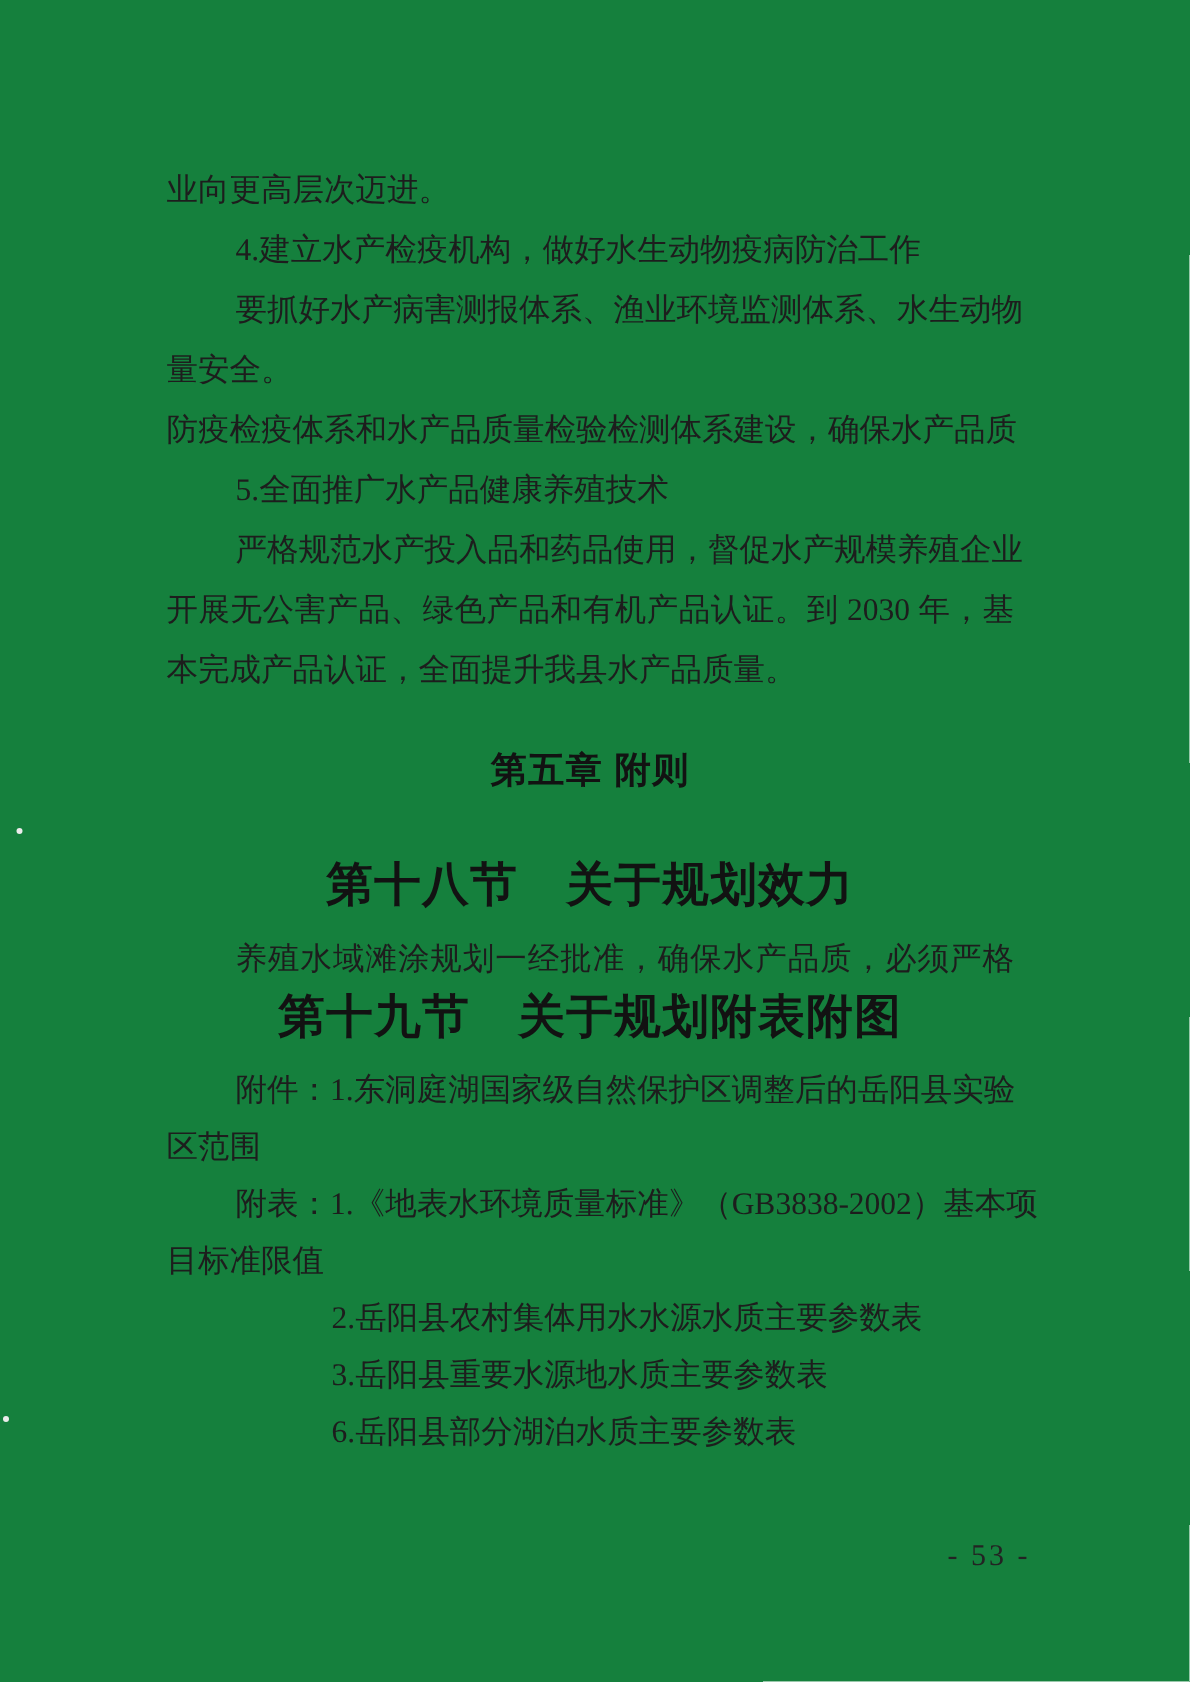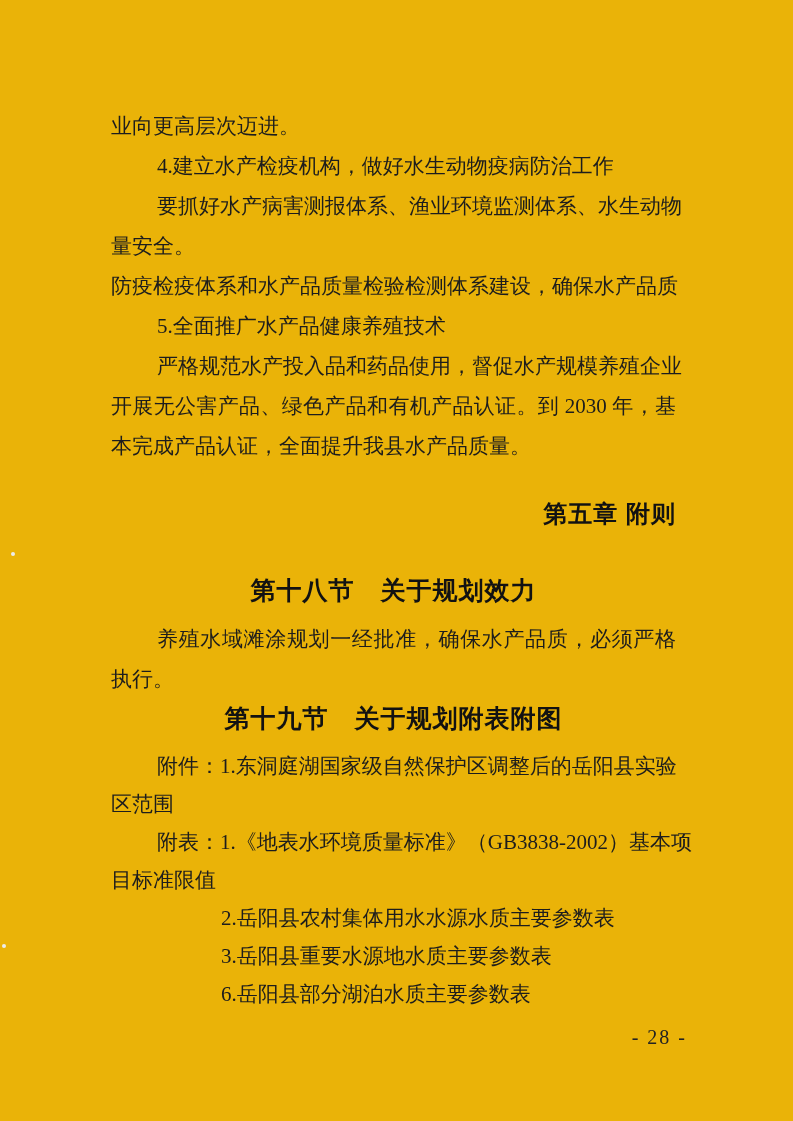--- a/index.html
+++ b/index.html
@@ -4,21 +4,21 @@
 <style>
   html, body {
     margin: 0;
     padding: 0;
     background: #ffffff;
   }
   .sheet {
     position: relative;
     width: 793px;
     height: 1121px;
-    background: #eab308;
+    background: #15803d;
     overflow: hidden;
   }
   .content {
     position: absolute;
     left: 111px;
     top: 106px;
     width: 565px;
     color: #1d1d1d;
     font-family: "Liberation Serif", "DejaVu Serif", serif;
     font-size: 21px;
@@ -38,29 +38,29 @@
   .fill {
     text-align: justify;
     text-align-last: justify;
   }
   .chapter {
     margin: 32px 0 0 0;
     font-family: "Liberation Sans", "DejaVu Sans", sans-serif;
     font-weight: 700;
     font-size: 24px;
     line-height: 32px;
-    text-align: right;
+    text-align: center;
     color: #121212;
     letter-spacing: 1px;
   }
   .section {
     margin: 12px;
     font-family: "Liberation Sans", "DejaVu Sans", sans-serif;
     font-weight: 700;
-    font-size: 25px;
+    font-size: 31px;
     line-height: 34px;
     text-align: center;
     color: #121212;
     letter-spacing: 1px;
   }
   .m18 { margin-top: 43px; }
   .m19 { margin-top: 2px; }
   .mt2 { margin-top: 2px; }
   .blockC { margin-top: 4px; }
   .page-number {
@@ -96,33 +96,32 @@
     <p class="ln fill">防疫检疫体系和水产品质量检验检测体系建设，确保水产品质</p>
     <p class="ln in1">5.全面推广水产品健康养殖技术</p>
     <p class="ln in1 fill">严格规范水产投入品和药品使用，督促水产规模养殖企业</p>
     <p class="ln fill">开展无公害产品、绿色产品和有机产品认证。到 2030 年，基</p>
     <p class="ln">本完成产品认证，全面提升我县水产品质量。</p>
 
     <h2 class="chapter">第五章 附则</h2>
     <h3 class="section m18">第十八节　关于规划效力</h3>
 
     <p class="ln in1 fill mt2">养殖水域滩涂规划一经批准，确保水产品质，必须严格</p>
-    <p class="ln">执行。</p>
 
     <h3 class="section m19">第十九节　关于规划附表附图</h3>
 
     <div class="blockC">
       <p class="lnc in1 fill">附件：1.东洞庭湖国家级自然保护区调整后的岳阳县实验</p>
       <p class="lnc">区范围</p>
       <p class="lnc in1 fill">附表：1.《地表水环境质量标准》（GB3838-2002）基本项</p>
       <p class="lnc">目标准限值</p>
       <p class="lnc in5">2.岳阳县农村集体用水水源水质主要参数表</p>
       <p class="lnc in5">3.岳阳县重要水源地水质主要参数表</p>
       <p class="lnc in5">6.岳阳县部分湖泊水质主要参数表</p>
     </div>
 
   </main>
 
-  <div class="page-number">- 28 -</div>
+  <div class="page-number">- 53 -</div>
 
   <span class="speck s1"></span>
   <span class="speck s2"></span>
 </div>
 
 </body></html>

